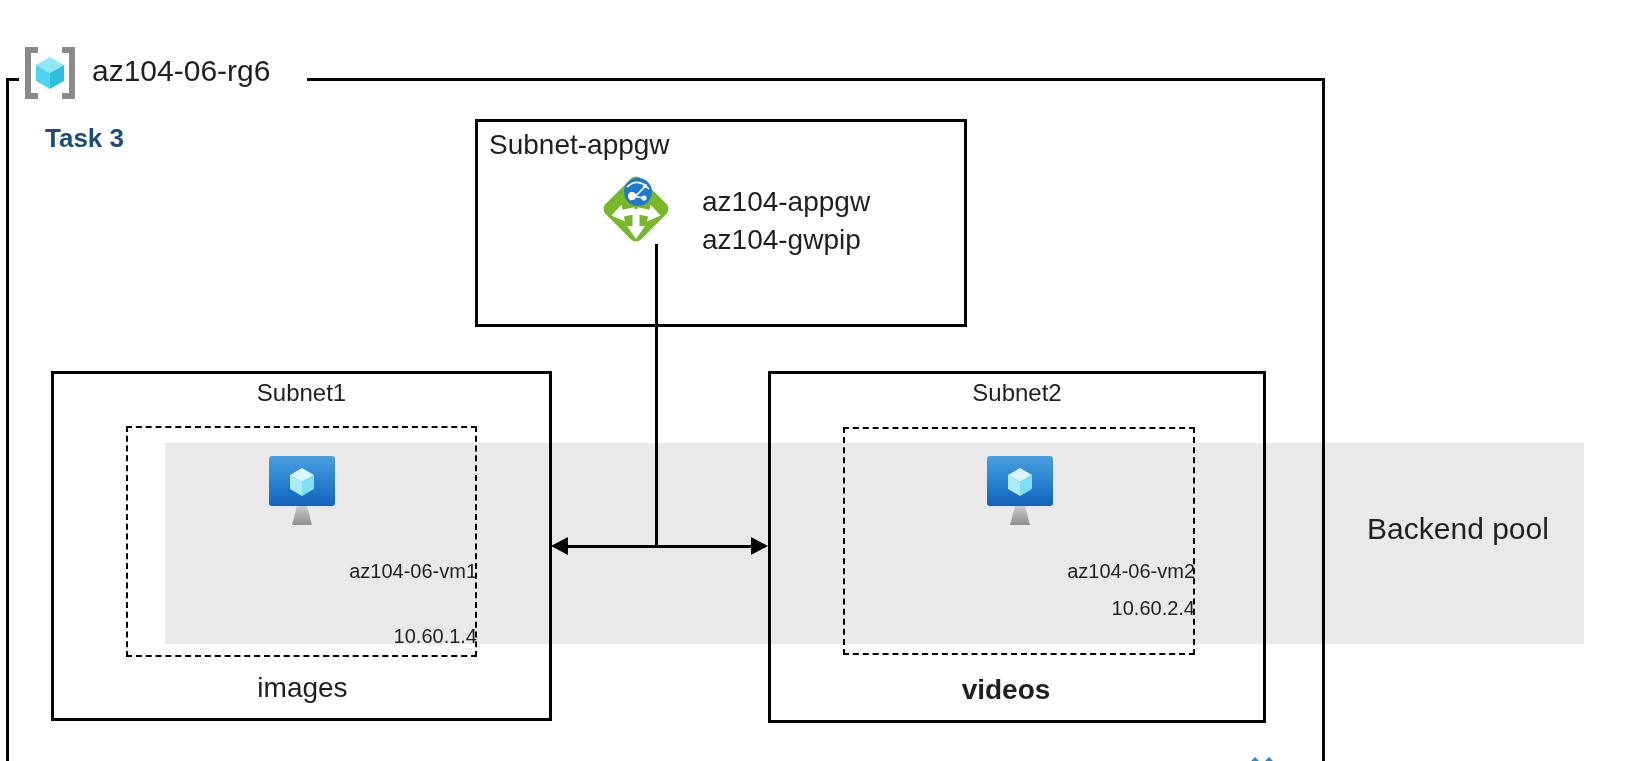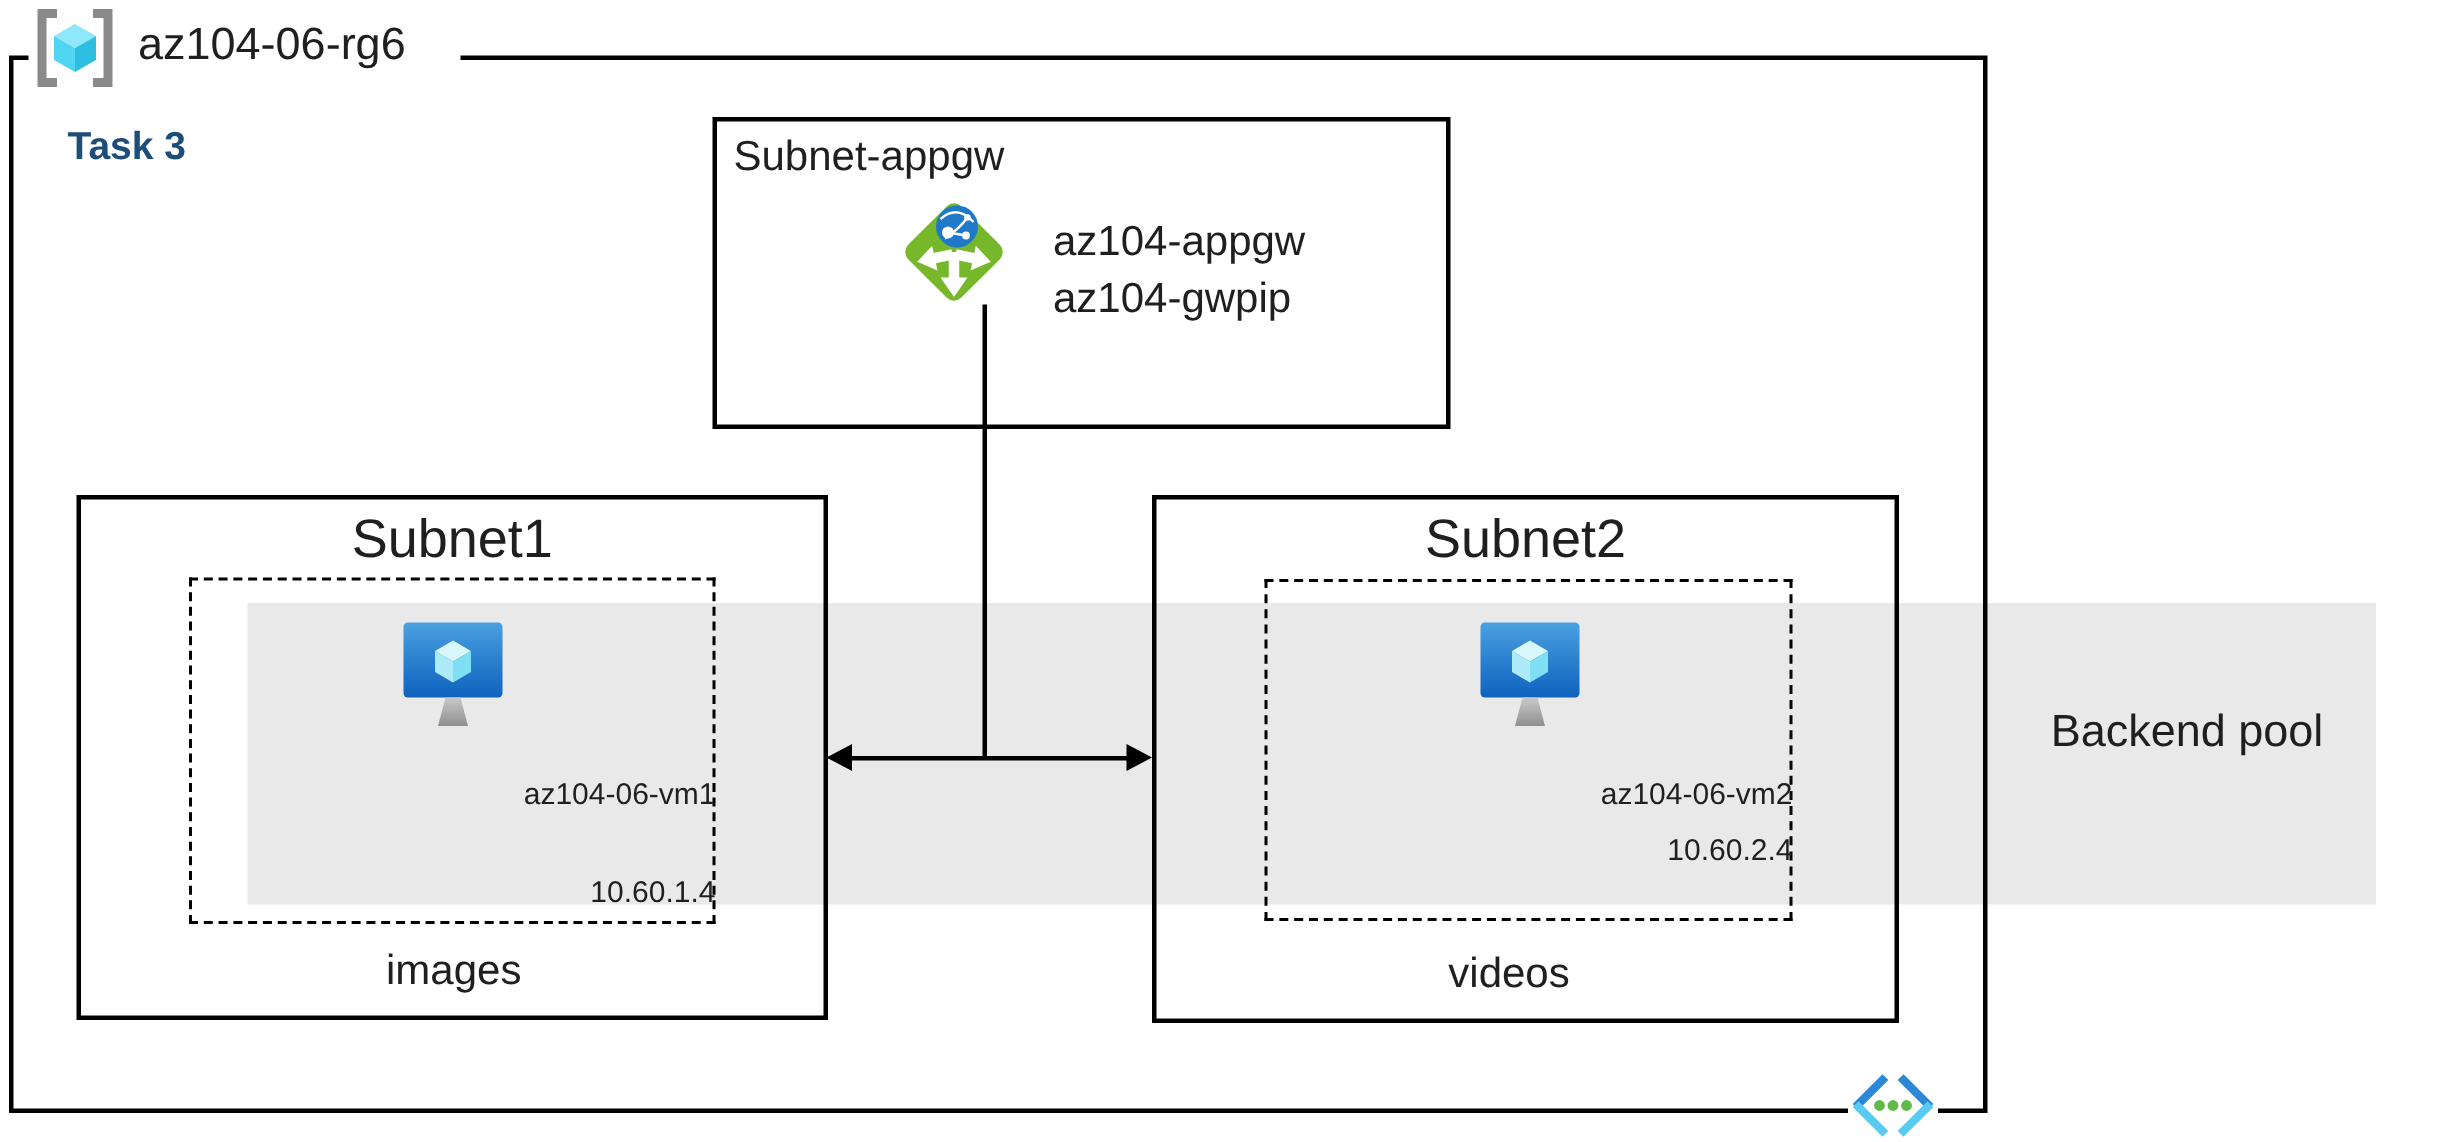--- a/index.html
+++ b/index.html
@@ -1,21 +1,21 @@
 <!DOCTYPE html>
 <html style="--task-label: #1C4E79; --backend-band: #E9E9E9; --appgw-green: #76B82A; --globe-blue: #1F78C8; --vm-blue-light: #4AA0E0; --vm-blue-dark: #0E62BE; --rg-bracket-gray: #8A8A8A; --cube-top: #8FE8F9; --cube-left: #4FD4F2; --cube-right: #2EBFE0; --vnet-blue: #2B88D8; --vnet-cyan: #59CBF0; --vnet-dot-green: #5FBB46; --line-black: #000000;"><head>
 <meta charset="utf-8">
 <style>
   html,body{margin:0;padding:0;background:#fff;}
   body{
     width:1625px;height:761px;position:relative;overflow:hidden;
     font-family:"Liberation Sans","DejaVu Sans",sans-serif;
     color:#1f1f1f;
   }
-  .abs{position:absolute;}
+  .abs{position:absolute;margin-top:41px;}
   
   .band{
     left:165px;top:402px;width:1419px;height:201px;
     background:var(--backend-band,#E9E9E9);
   }
   
   .rg-box{
     left:6px;top:37px;width:1319px;height:705px;
     border:3px solid #000;box-sizing:border-box;background:transparent;
   }
@@ -41,37 +41,37 @@
   }
   .arrow-right{
     left:751px;top:496px;width:0;height:0;
     border-top:9px solid transparent;border-bottom:9px solid transparent;
     border-left:17px solid #000;
   }
   
   .subnet-box{border:3px solid #000;box-sizing:border-box;background:transparent;}
   .subnet1-box{left:51px;top:330px;width:501px;height:350px;}
   .subnet2-box{left:768px;top:330px;width:498px;height:352px;}
-  .subnet-title{font-size:36px;text-align:center;}
+  .subnet-title{font-size:24px;text-align:center;}
   .subnet1-title{left:51px;top:338px;width:501px;}
   .subnet2-title{left:768px;top:338px;width:498px;text-align:center;}
   .dashed-box{border:2px dashed #000;box-sizing:border-box;background:transparent;}
   .dashed1{left:126px;top:385px;width:351px;height:231px;}
   .dashed2{left:843px;top:386px;width:352px;height:228px;}
   .vm-icon{width:68px;height:74px;}
   .vm1-icon{left:268px;top:414px;}
   .vm2-icon{left:986px;top:414px;}
   .vm-text{font-size:20px;text-align:right;}
   .vm1-name{left:126px;top:519px;width:351px;}
   .vm1-ip{left:126px;top:584px;width:351px;}
   .vm2-name{left:843px;top:519px;width:352px;}
   .vm2-ip{left:843px;top:556px;width:352px;}
   .caption{font-size:28px;text-align:center;}
   .caption1{left:51px;top:631px;width:503px;}
-  .caption2{left:768px;top:633px;width:476px;}
+  .caption2{left:768px;top:633px;width:476px;font-weight:bold;}
   .backend-label{left:1340px;top:471px;width:236px;font-size:30px;text-align:center;white-space:nowrap;}
   .vnet-icon{left:1232px;top:715px;width:60px;height:44px;background:#fff;}
 </style>
 </head>
 <body>
 
 <div class="abs band"></div>
 
 <div class="abs rg-box"></div>
 <div class="abs rg-header-mask"></div>

